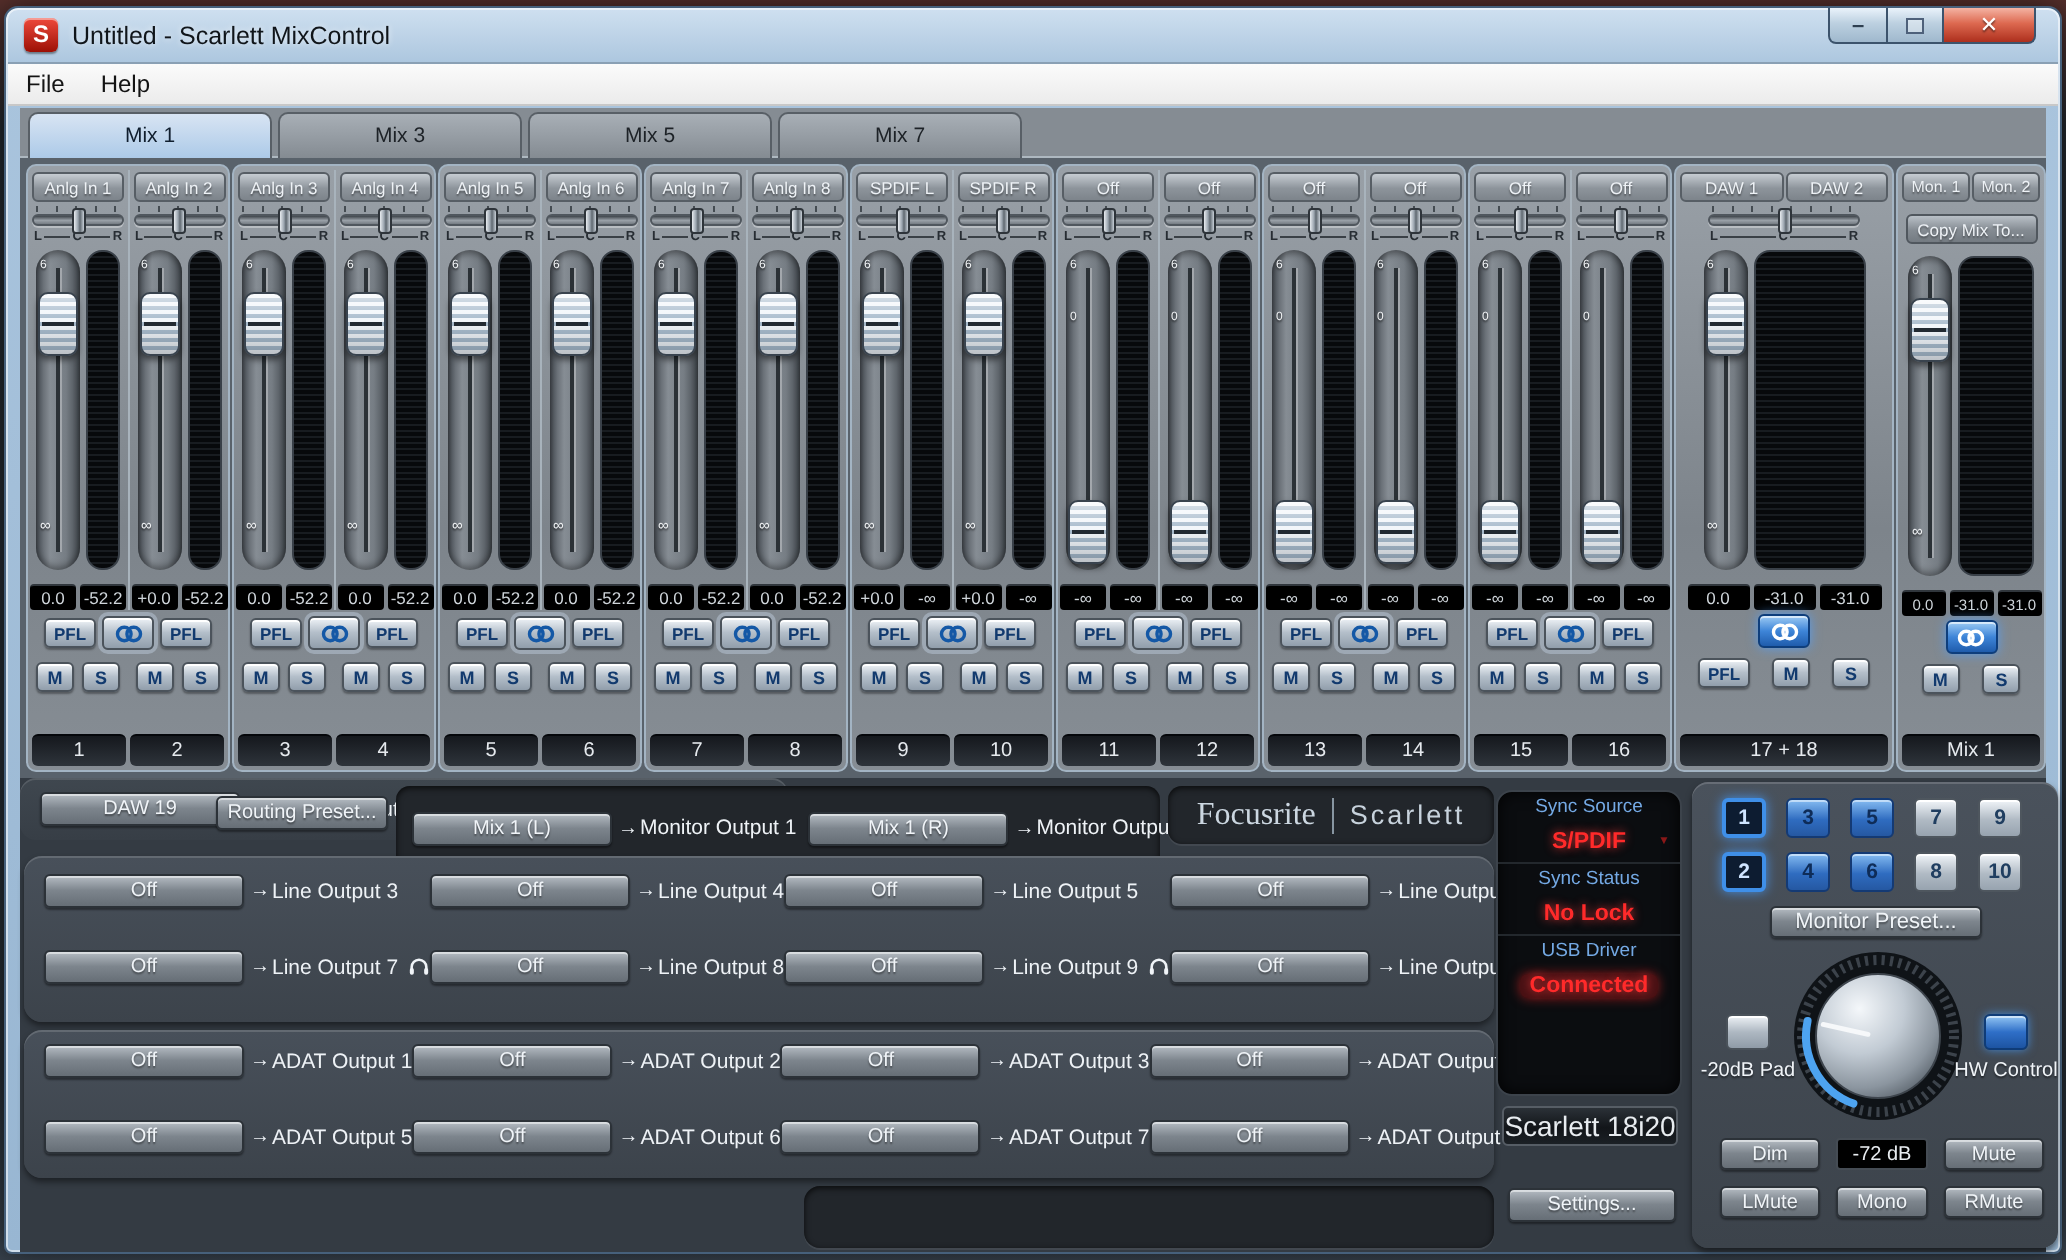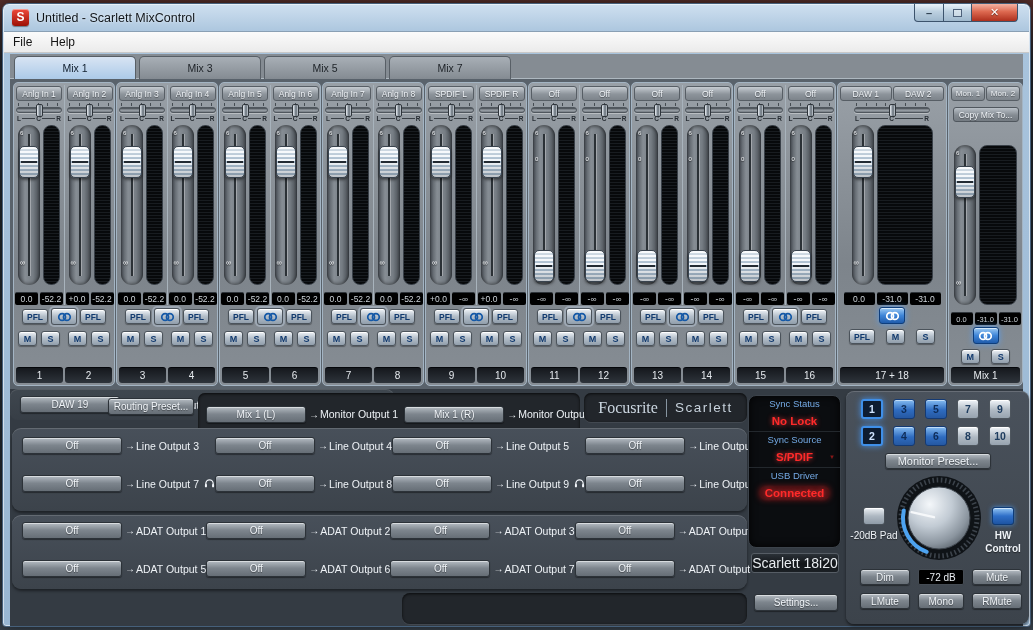--- a/index.html
+++ b/index.html
@@ -104,21 +104,21 @@
   .link-btn.active svg circle { stroke:#fff; }
   .ms-row { display:flex; height:21px; }
   .ms-half { width:50%; display:flex; justify-content:space-evenly; align-items:center; }
   .ms-btn { width:19px; height:15px; font-size:9px; }
   .num-row { display:flex; gap:2px; padding:0 2px; margin-top:auto; }
   .num-box { flex:1; height:16px; border-radius:3px; border-top:1px solid #04060a;
     background:linear-gradient(#15181d,#2e343b); color:#e6eaee; font-size:10px;
     display:flex; align-items:center; justify-content:center; }
   .center-row { display:flex; justify-content:center; align-items:center; height:21px; }
   .trio-row { display:flex; justify-content:space-evenly; align-items:center; height:21px; }
-  .copy-btn { width:66px; height:15px; margin:5px auto 21px auto; font-size:8.5px; color:#eef2f6;
+  .copy-btn { width:66px; height:15px; margin:5px auto 4px auto; font-size:8.5px; color:#eef2f6;
     border:1px solid #50575e; border-radius:3px;
     background:linear-gradient(#b9c0c7,#848b92 55%,#747b82); text-shadow:0 1px 1px rgba(0,0,0,.4);
     display:flex; align-items:center; justify-content:center; }
   
   .bottom { position:relative; height:237px; background:#343b43; }
   .gbtn { border:1px solid #2c3238; border-radius:3px; color:#f0f4f8; font-size:10px;
     background:linear-gradient(#b5bcc3,#7d858d 48%,#666e76);
     box-shadow:inset 0 1px 0 rgba(255,255,255,.5), 0 1px 1px rgba(0,0,0,.4);
     display:flex; align-items:center; justify-content:center; text-shadow:0 1px 1px rgba(0,0,0,.45); }
   .routing-preset { position:absolute; left:98px; top:9px; width:86px; height:17px; font-size:10px; }
@@ -169,21 +169,21 @@
   .st-off { background:linear-gradient(#f2f6fa,#b0bac4 55%,#97a3af); border:1px solid #4e565e; color:#203e60;
     box-shadow:inset 0 1px 0 #fff; }
   .mon-preset-btn { position:absolute; left:39px; top:62px; width:106px; height:16px; font-size:11px; }
   .sq-btn { position:absolute; width:22px; height:18px; border-radius:3px; }
   .pad-btn { left:17px; top:116px; background:linear-gradient(#eef2f6,#aeb8c2 50%,#8f9ba7); border:1px solid #4a525a;
     box-shadow:inset 0 1px 0 #fff; }
   .hw-btn { left:146px; top:116px; background:linear-gradient(#93c6f4,#2f6fc8 50%,#1d54a2); border:1px solid #0f3c78;
     box-shadow:0 0 5px rgba(70,150,240,.8), inset 0 1px 0 rgba(255,255,255,.55); }
   .sq-label { position:absolute; width:52px; text-align:center; font-size:10px; line-height:1.25; color:#f0f4f8;
     text-shadow:0 1px 1px rgba(0,0,0,.5); }
-  .pad-label { left:2px; top:139px; } .hw-label { left:131px; top:139px;font-weight:bold; }
+  .pad-label { left:2px; top:139px; } .hw-label { left:131px; top:139px; }
   .knob-wrap { position:absolute; left:49px; top:83px; }
   .mon-small { position:absolute; width:50px; height:16px; font-size:10px; }
   .dim-btn { left:14px; top:178px; } .mute-btn { left:126px; top:178px; }
   .lmute-btn { left:14px; top:202px; } .rmute-btn { left:126px; top:202px; }
   .mono-btn { left:72px; top:202px; width:46px; }
   .level-display { position:absolute; left:72px; top:178px; width:46px; height:16px; background:#000;
     border:1px solid #454c54; border-radius:2px; color:#e8ecf0; font-size:10px;
     display:flex; align-items:center; justify-content:center; }
 </style>
 </head>
@@ -1171,30 +1171,30 @@
               <button class="gbtn">DAW 20</button>
               <div class="route-label">
                 <span class="arrow">→</span>
                 <span class="dest">SPDIF Output 2</span>
               </div>
             </div>
           </div>
         <div class="darkpanel empty-panel"></div>
         <div class="darkpanel status-panel">
             <div class="st-row">
-              <div class="st-label">Sync Status</div>
-              <div class="st-value">
-                <span>No Lock</span>
-              </div>
-            </div>
-            <div class="st-row">
               <div class="st-label">Sync Source</div>
               <div class="st-value">
                 <span>S/PDIF</span>
                 <span class="dd">▼</span>
+              </div>
+            </div>
+            <div class="st-row">
+              <div class="st-label">Sync Status</div>
+              <div class="st-value">
+                <span>No Lock</span>
               </div>
             </div>
             <div class="st-row">
               <div class="st-label">USB Driver</div>
               <div class="st-value">
                 <span class="hl">Connected</span>
               </div>
             </div>
           </div>
         <div class="device-btn">Scarlett 18i20</div>

